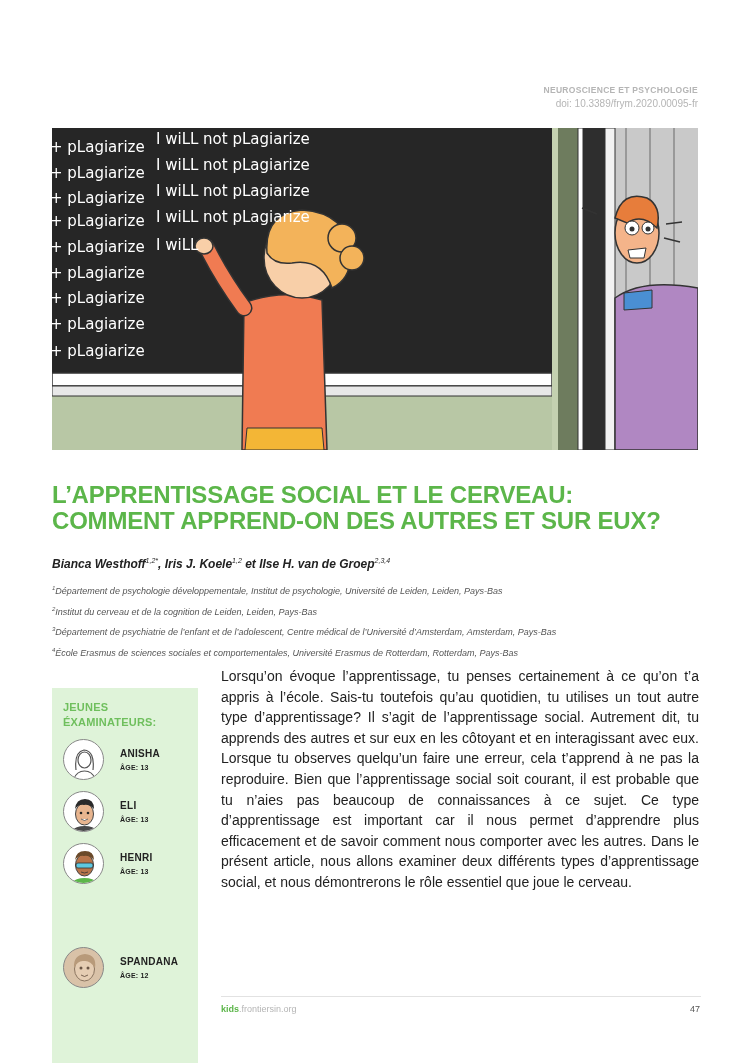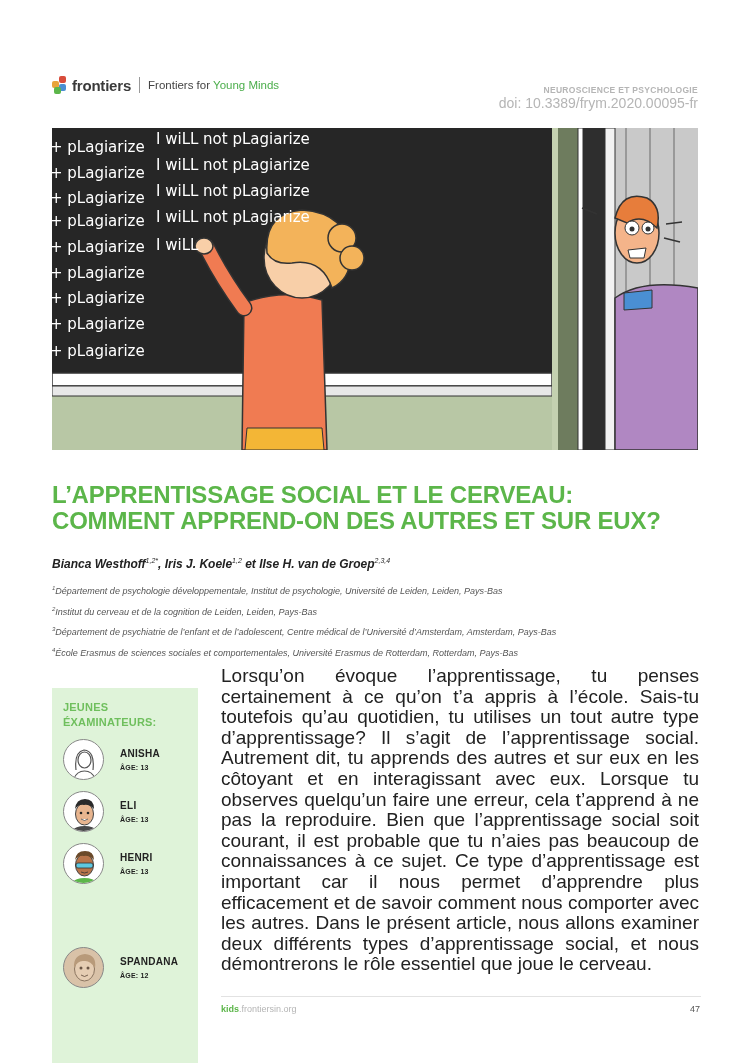--- a/index.html
+++ b/index.html
@@ -9,59 +9,48 @@
   .header { position: absolute; left: 52px; top: 74px; width: 646px; height: 30px; }
   .logo { position: absolute; left: 0; top: 2px; display: flex; align-items: center; }
   .logo-mark { width: 16px; height: 18px; position: relative; margin-right: 4px; }
   .logo-mark span { position: absolute; width: 7px; height: 7px; border-radius: 2px; }
   .logo-word { font-weight: bold; font-size: 15px; color: #3a3a3a; letter-spacing: -0.2px; }
   .logo-sep { width: 1px; height: 16px; background: #999; margin: 0 8px; }
   .logo-sub { font-size: 11.5px; color: #444; }
   .logo-sub .accent { color: #4cae4c; }
   .header-right { position: absolute; right: 0; top: 10px; text-align: right; line-height: 13px; }
   .header-section { font-size: 8.5px; font-weight: bold; color: #b5b5b5; letter-spacing: 0.3px; padding-left: 19px; }
-  .header-doi { font-size: 14px; color: #b5b5b5; text-align: right; }
+  .header-doi { font-size: 10px; color: #b5b5b5; text-align: right; }
 
   .illustration { position: absolute; left: 52px; top: 128px; width: 646px; height: 322px; overflow: hidden; background: #b7c6a4; }
 
   .title { position: absolute; left: 52px; top: 482px; width: 660px; font-size: 24px; line-height: 26px; font-weight: bold; color: #5cb64a; text-transform: uppercase; letter-spacing: -0.2px; }
   .authors { position: absolute; left: 52px; top: 557px; font-size: 12px; font-style: italic; font-weight: bold; color: #222; }
   .authors sup { font-size: 7px; font-weight: normal; }
   .affils { position: absolute; left: 52px; top: 580px; width: 660px; font-size: 9px; font-style: italic; color: #555; line-height: 17.7px; }
   .affils sup { font-size: 6px; }
 
   .sidebar { position: absolute; left: 52px; top: 688px; width: 146px; height: 391px; background: #dff3d9; }
   .sb-title { position: absolute; left: 11px; top: 12px; font-size: 11px; line-height: 15px; font-weight: bold; color: #6fbf5d; letter-spacing: 0.2px; }
   .reviewer { position: absolute; left: 11px; width: 130px; height: 44px; }
   .avatar { position: absolute; left: 0; top: 0; width: 41px; height: 41px; border-radius: 50%; border: 1px solid #888; background: #fff; overflow: hidden; }
   .rv-name { position: absolute; left: 57px; top: 9px; font-size: 10px; font-weight: bold; color: #222; letter-spacing: 0.3px; }
   .rv-age { position: absolute; left: 57px; top: 25px; font-size: 7px; font-weight: bold; color: #222; letter-spacing: 0.2px; }
 
-  .abstract { position: absolute; left: 221px; top: 666px; width: 478px; font-size: 19px; line-height: 20.6px; color: #222; text-align: justify; }
+  .abstract { position: absolute; left: 221px; top: 666px; width: 478px; font-size: 14px; line-height: 20.6px; color: #222; text-align: justify; }
 
   .footer-rule { position: absolute; left: 221px; top: 996px; width: 480px; height: 1px; background: #e2e2e2; }
   .footer-link { position: absolute; left: 221px; top: 1004px; font-size: 9px; color: #b5b5b5; }
   .footer-link .accent { color: #5cb64a; font-weight: bold; }
   .page-num { position: absolute; left: 690px; top: 1004px; font-size: 9px; color: #555; }
 </style>
 </head>
 <body>
 
 <div class="header">
-  <div class="logo">
-    <div class="logo-mark">
-      <span style="left:0;top:5px;background:#e8a33a;"></span>
-      <span style="left:7px;top:0;background:#d84c3b;"></span>
-      <span style="left:7px;top:8px;background:#4a8fd3;"></span>
-      <span style="left:2px;top:11px;background:#5cb64a;"></span>
-    </div>
-    <span class="logo-word">frontiers</span>
-    <span class="logo-sep"></span>
-    <span class="logo-sub"><span>Frontiers for </span><span class="accent">Young Minds</span></span>
-  </div>
   <div class="header-right">
     <div class="header-section">NEUROSCIENCE ET PSYCHOLOGIE</div>
     <div class="header-doi">doi: 10.3389/frym.2020.00095-fr</div>
   </div>
 </div>
 
 <div class="illustration">
   <svg width="646" height="322" viewBox="0 0 646 322" xmlns="http://www.w3.org/2000/svg">
     <rect x="0" y="0" width="646" height="322" fill="#b8c7a5"></rect>
     <rect x="0" y="0" width="500" height="245" fill="#262626"></rect>

